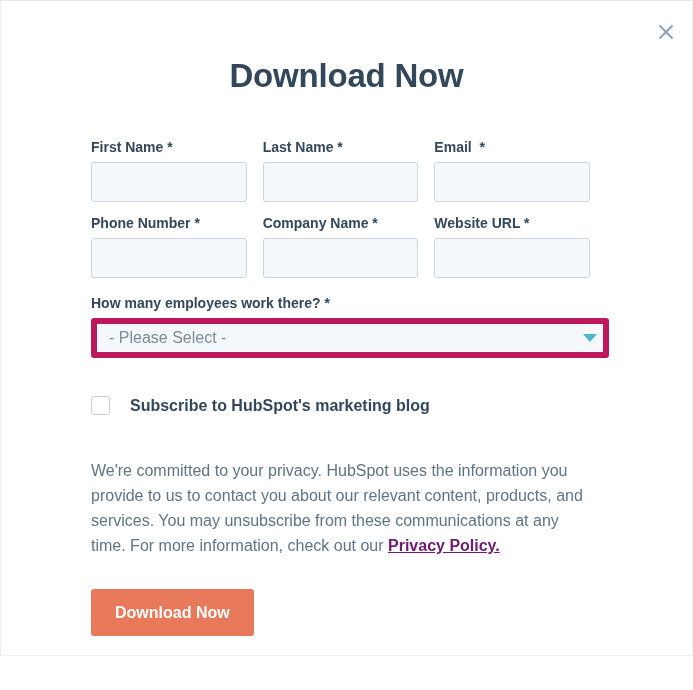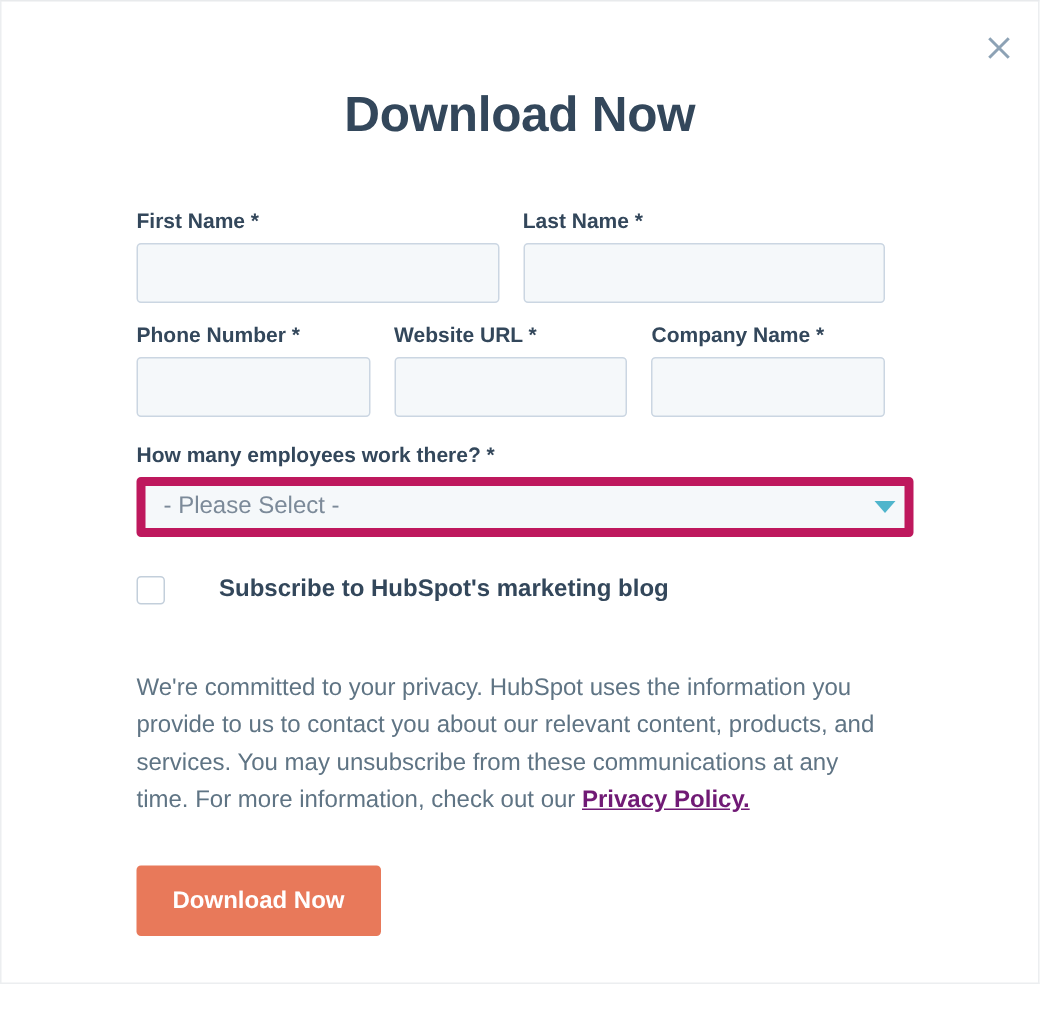--- a/index.html
+++ b/index.html
@@ -125,23 +125,23 @@
     width: 0;
     height: 0;
     border-left: 7px solid transparent;
     border-right: 7px solid transparent;
     border-top: 8px solid #4fb5cc;
     pointer-events: none;
   }
 
   .checkbox-row {
     display: flex;
-    padding-left: 90px;
-    margin-top: 26px;
-    gap: 16px;
+    align-items: center;
+    padding-left: 90px;
+    margin-top: 38px;
   }
   .checkbox-box {
     box-sizing: border-box;
     width: 19px;
     height: 19px;
     background: #ffffff;
     border: 1px solid #c3cfdb;
     border-radius: 3px;
     flex: 0 0 auto;
     cursor: pointer;
@@ -206,33 +206,37 @@
 
     <div class="field-row">
       <div class="field">
         <label class="field-label">First Name *</label>
         <input class="text-input" type="text" value="" style="">
       </div>
       <div class="field">
         <label class="field-label">Last Name *</label>
         <input class="text-input" type="text" value="" style="">
       </div>
+      <div class="field">
+        <label class="field-label">Email  *</label>
+        <input class="text-input" type="text" value="" style="">
+      </div>
     </div>
 
     <div class="field-row">
       <div class="field">
         <label class="field-label">Phone Number *</label>
         <input class="text-input" type="text" value="" style="">
       </div>
       <div class="field">
+        <label class="field-label">Company Name *</label>
+        <input class="text-input" type="text" value="" style="">
+      </div>
+      <div class="field">
         <label class="field-label">Website URL *</label>
-        <input class="text-input" type="text" value="" style="">
-      </div>
-      <div class="field">
-        <label class="field-label">Company Name *</label>
         <input class="text-input" type="text" value="" style="">
       </div>
     </div>
 
     <div class="select-block">
       <label class="field-label">How many employees work there? *</label>
       <div class="select-wrap">
         <div class="select-display">
           <span>- Please Select -</span>
         </div>

